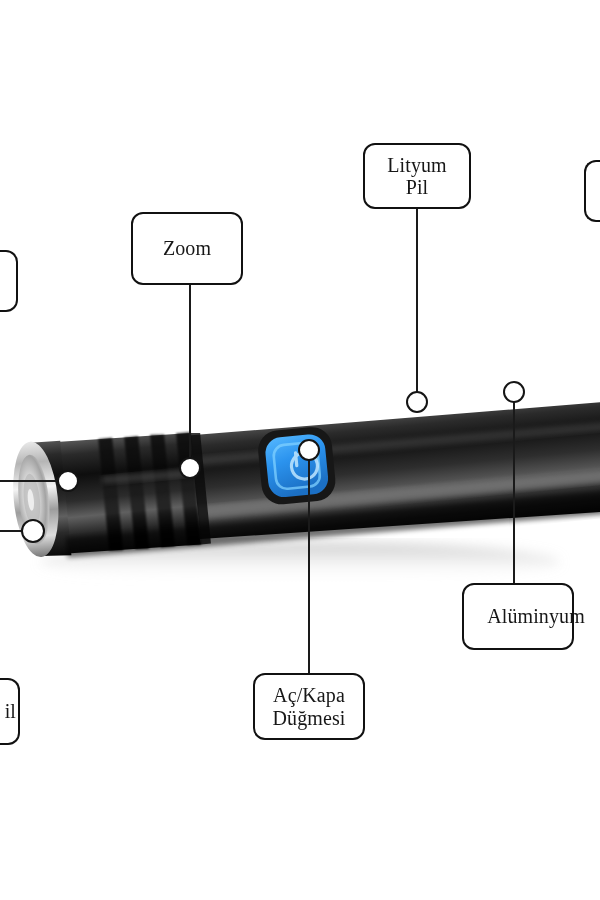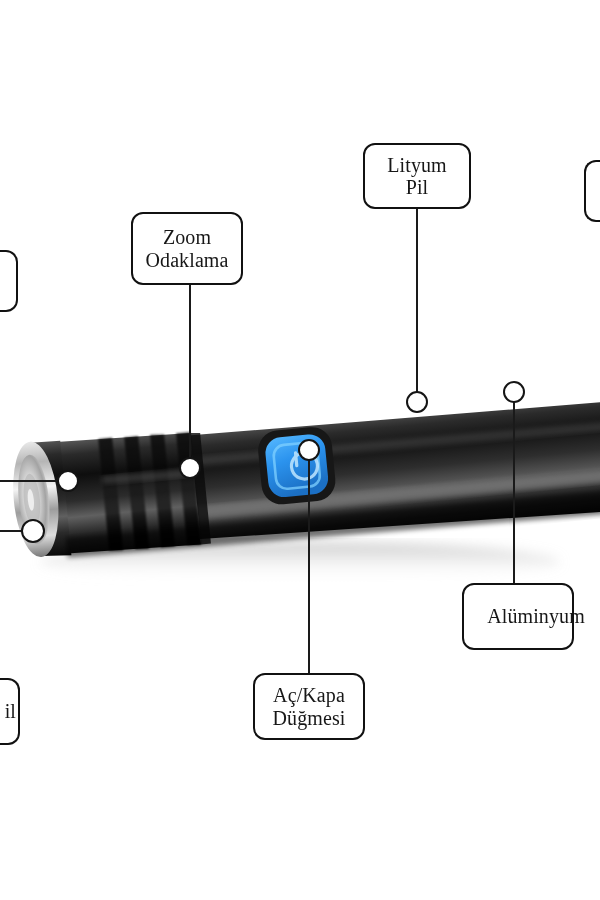--- a/index.html
+++ b/index.html
@@ -208,21 +208,20 @@
   <div class="dot" style="left:503px; top:381px; width:22px; height:22px;"></div>
 
   <div class="dot" style="left:298px; top:439px; width:22px; height:22px;"></div>
 
   <div class="dot" style="left:57px; top:470px; width:22px; height:22px;"></div>
 
   <div class="dot" style="left:21px; top:519px; width:24px; height:24px;"></div>
 
   <div class="callout" style="left:131px; top:212px; width:112px; height:73px;text-align:center;">
     <span class="ln">Zoom</span>
-    <span class="ln">Odaklama</span>
   </div>
 
   <div class="callout" style="left:363px; top:143px; width:108px; height:66px;">
     <span class="ln">Lityum</span>
     <span class="ln">Pil</span>
   </div>
 
   <div class="callout" style="left:462px; top:583px; width:112px; height:67px;padding-left:36px;">
     <span class="ln">Alüminyum</span>
   </div>

